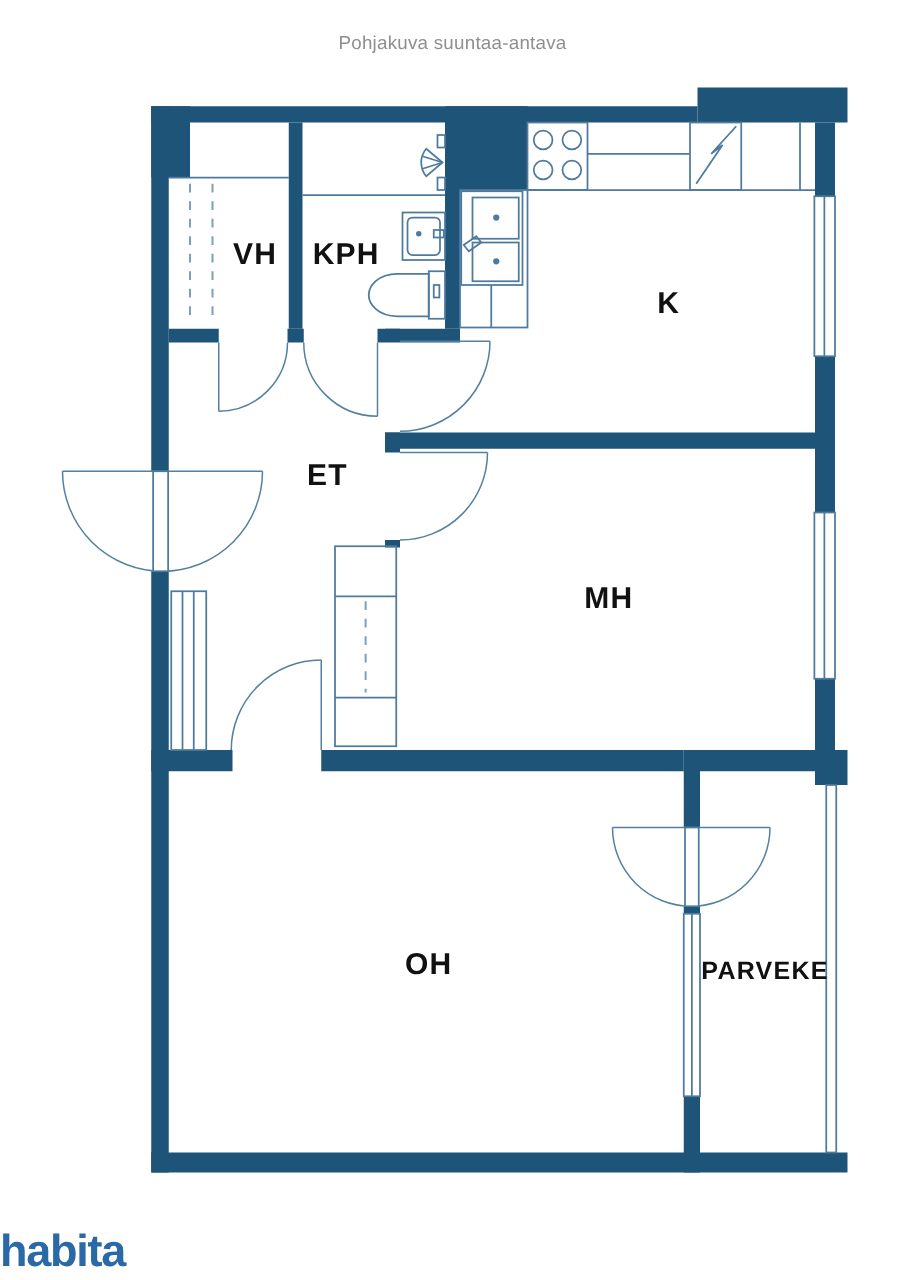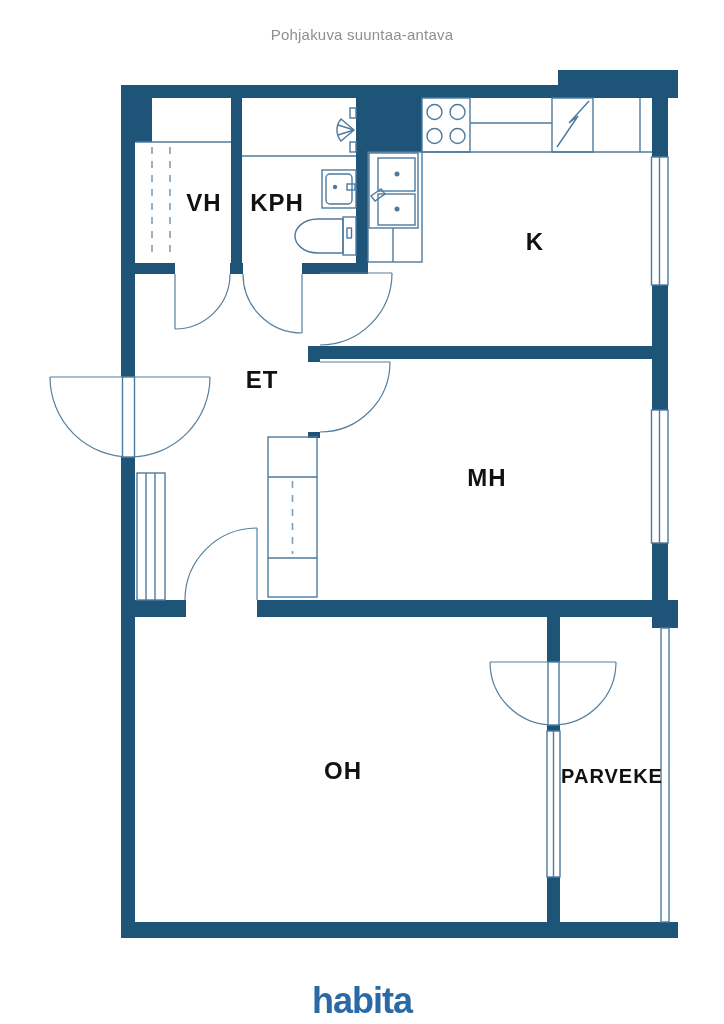--- a/index.html
+++ b/index.html
@@ -1,20 +1,20 @@
 <!DOCTYPE html>
 <html><head>
 <meta charset="utf-8">
 <style>
   html,body{margin:0;padding:0;background:#ffffff;}
   .page{position:relative;width:724px;height:1024px;background:#ffffff;overflow:hidden;
         font-family:"Liberation Sans", sans-serif;}
   .plan-title{position:absolute;top:26px;left:0;width:724px;text-align:center;
         font-size:15px;color:#8f8f8f;letter-spacing:.2px;}
-  .logo{position:absolute;top:980px;left:0;width:724px;text-align:center;
+  .logo{position:absolute;top:980px;left:0;width:724px;text-align:left;
         font-size:36px;font-weight:bold;color:#2a69a5;letter-spacing:-1px;}
   svg{position:absolute;top:0;left:0;}
   .wall{fill:#1d5478;stroke:none;}
   .thin{stroke:#4e7a9e;stroke-width:1.4;fill:none;}
   .thinf{stroke:#4e7a9e;stroke-width:1.4;fill:#ffffff;}
   .arc{stroke:#54809f;stroke-width:1.2;fill:none;}
   .dash{stroke:#7aa0bd;stroke-width:1.6;fill:none;stroke-dasharray:7 7;}
   .dot{fill:#4e7a9e;stroke:none;}
   .room-label{font-family:"Liberation Sans",sans-serif;font-size:24px;font-weight:600;
         fill:#111111;text-anchor:middle;letter-spacing:1px;}

